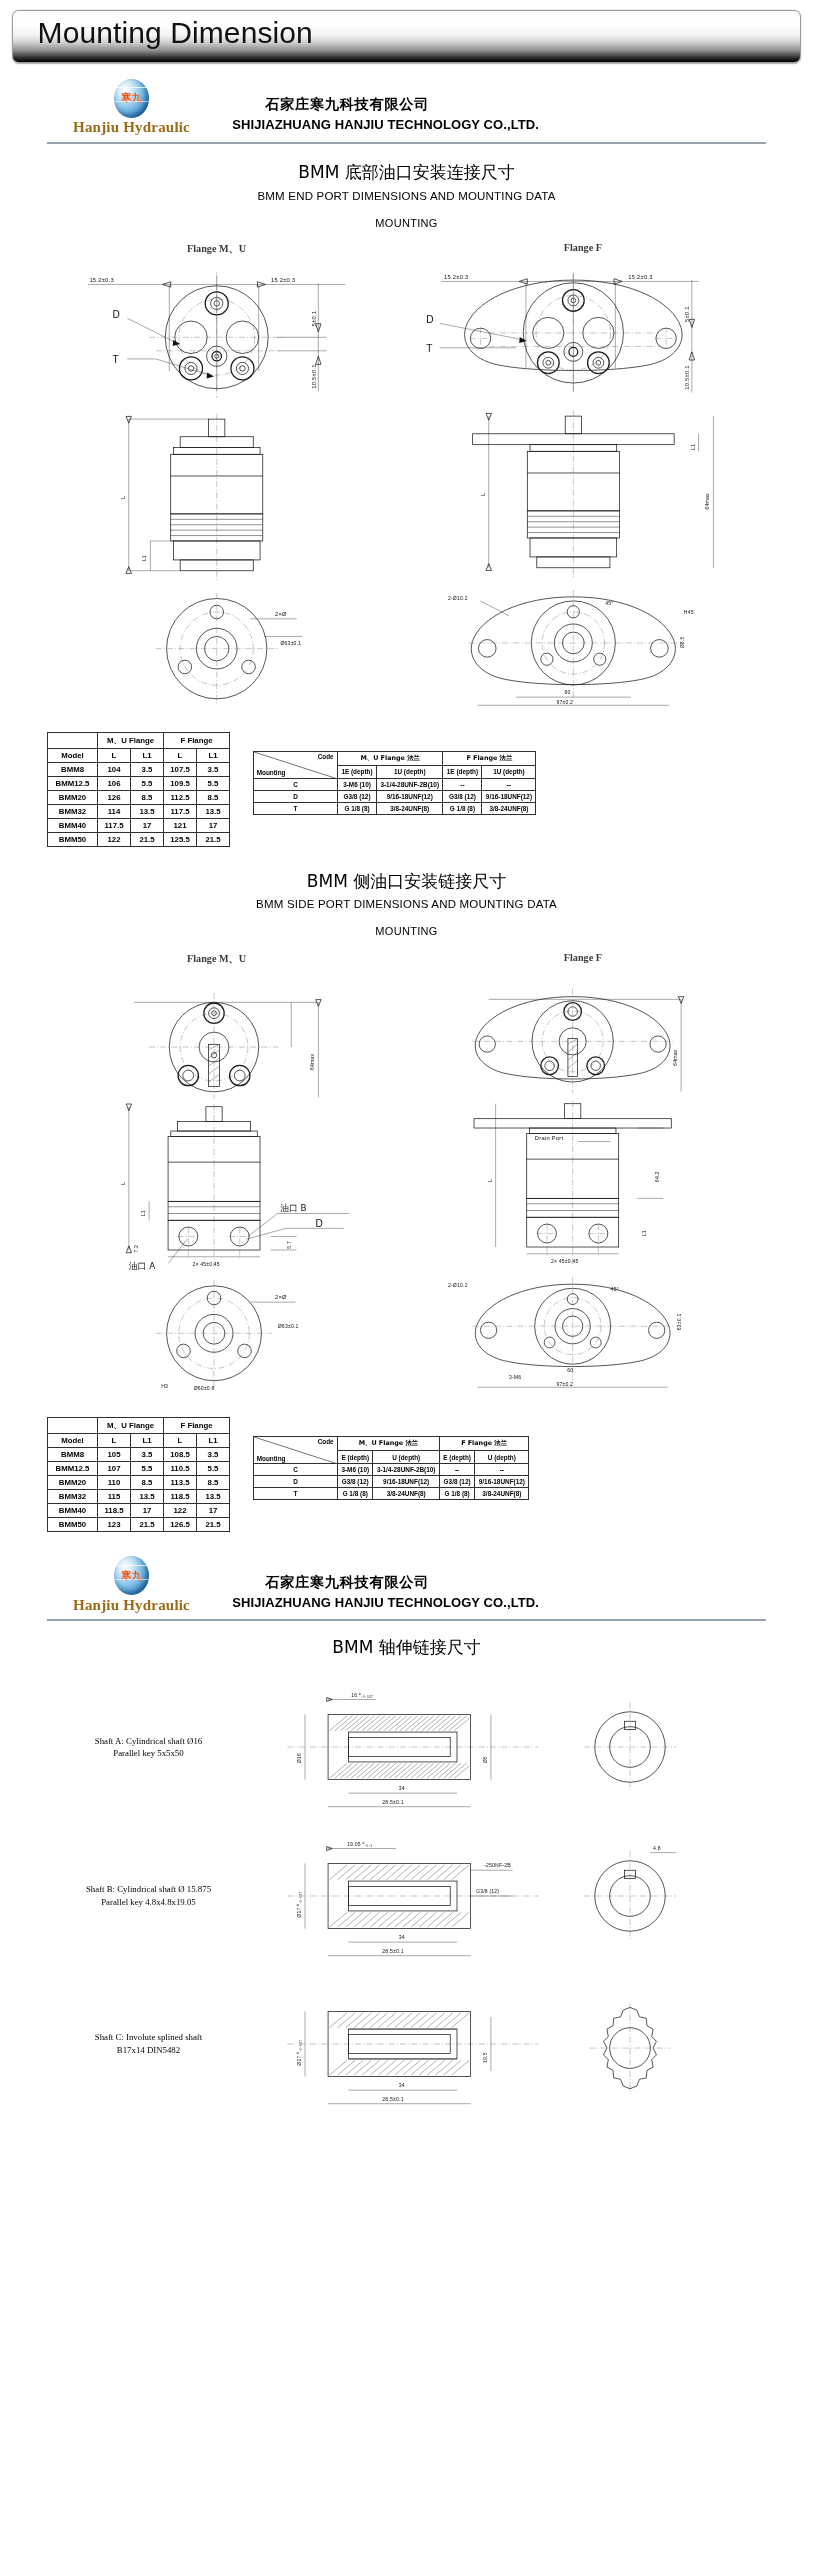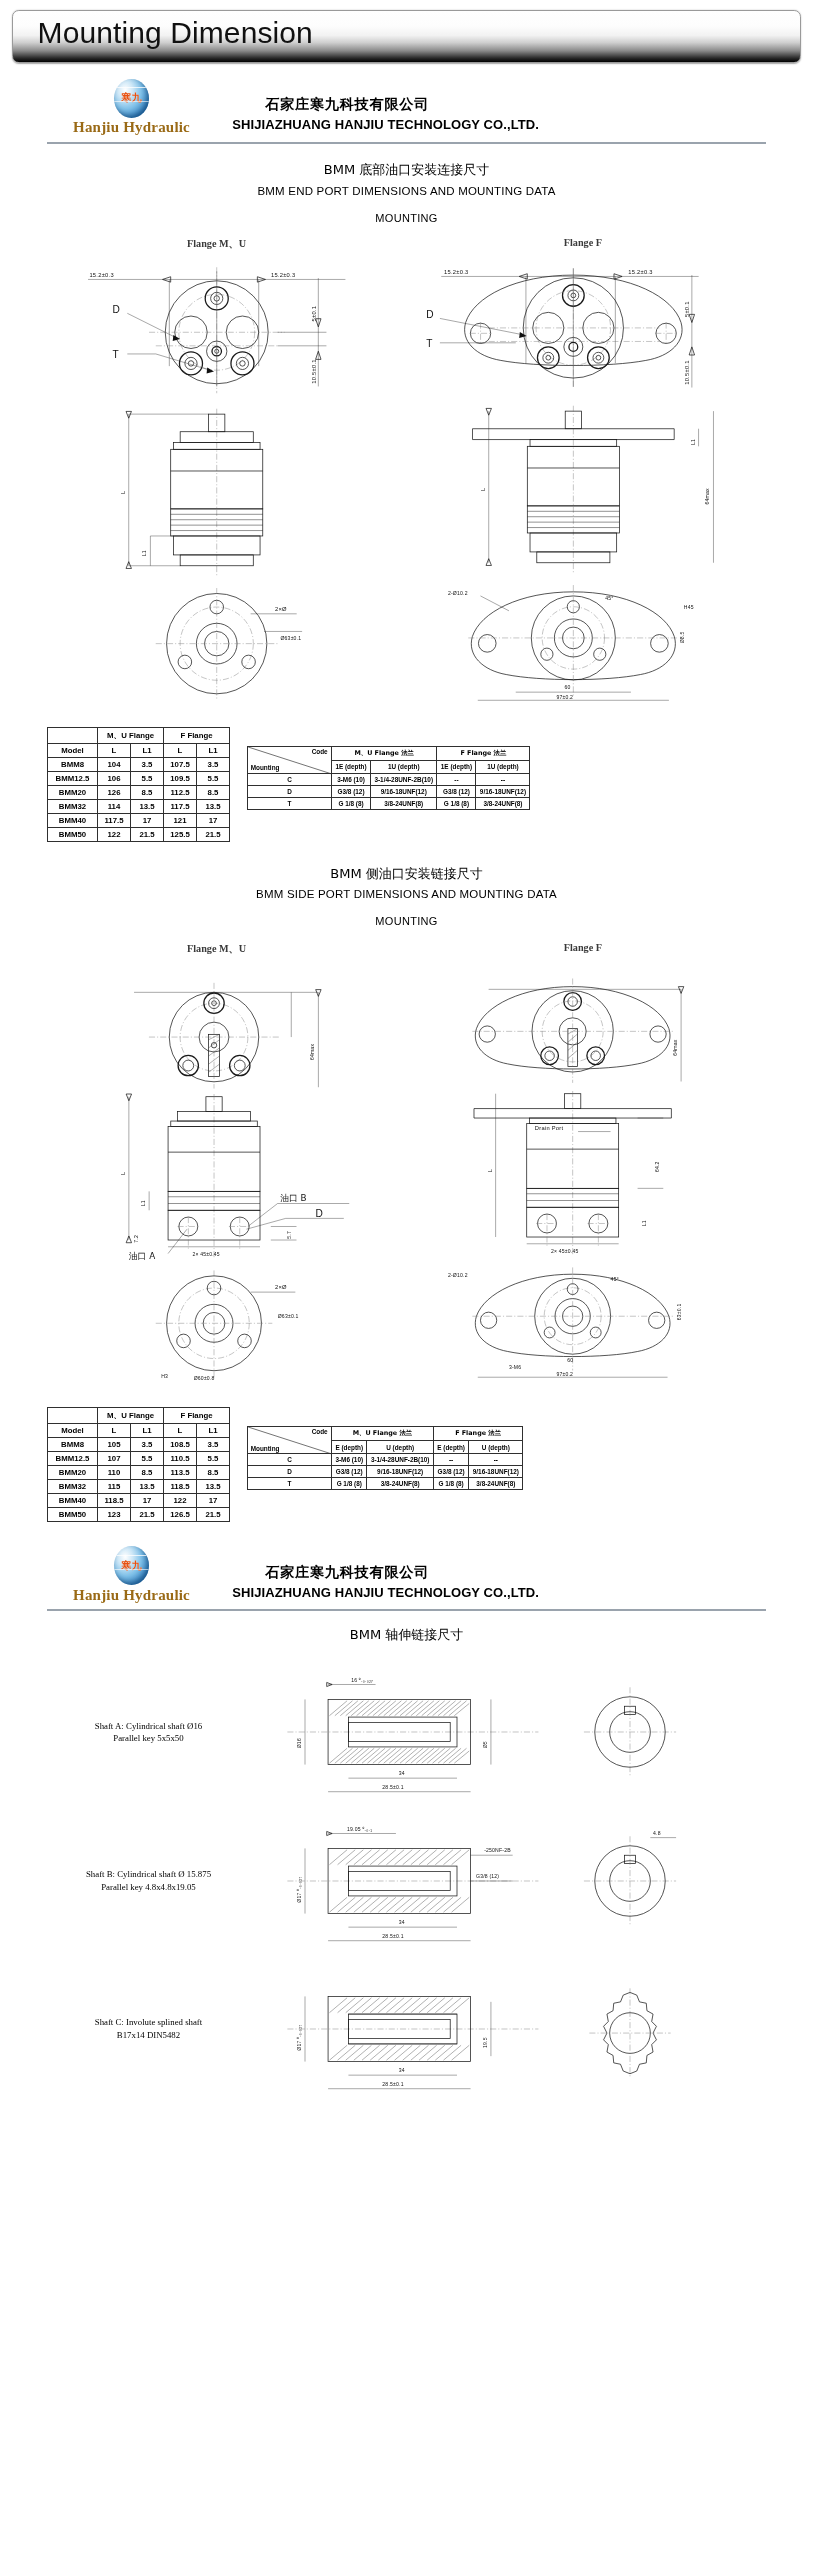--- a/index.html
+++ b/index.html
@@ -70,21 +70,21 @@
   .co-cn {
     font-family:"DejaVu Sans", sans-serif;
     font-size:14.2px; font-weight:600; letter-spacing:0.7px;
     margin-bottom:2.7px; padding-left:33px;
   }
   .co-en { font-size:13px; font-weight:700; letter-spacing:0.1px; }
   .rule { height:2px; background:#9aa3ad; margin:5.4px 0 0 0; }
 
   
   .sec-titles { text-align:center; margin:17.6px 0 2.7px 0; }
-  .t-cn { font-family:"DejaVu Sans", sans-serif; font-size:13px; margin-bottom:5.4px; }
+  .t-cn { font-family:"DejaVu Sans", sans-serif; font-size:17px; margin-bottom:5.4px; }
   .t-en { font-size:11.5px; letter-spacing:0.2px; }
   .t-mount { font-size:11px; margin-top:15px; letter-spacing:0.3px; }
 
   
   .flange-label {
     font-family:"Liberation Serif", serif;
     font-weight:700; font-size:10.2px; color:#3a3a3a;
     text-align:center;
   }
   .dwg { position:relative; }
@@ -96,21 +96,21 @@
           stroke-dasharray:9 3 1.6 3; }
   .dim  { stroke:#2b2b2b; stroke-width:.6; fill:none; }
   .hatch{ stroke:#2b2b2b; stroke-width:.55; fill:none; }
   text  { font-family:"Liberation Sans", sans-serif; fill:#111; }
   .dt   { font-size:8.5px; letter-spacing:.4px; }
   .dt-s { font-size:7.5px; letter-spacing:.3px; }
   .lt   { font-size:15px; }
   .lt-cn{ font-size:13px; font-family:"DejaVu Sans", sans-serif; }
 
   
-  .tables-row { display:flex; align-items:flex-start; gap:17px; margin-top:20.3px; }
+  .tables-row { display:flex; align-items:flex-start; gap:23px; margin-top:20.3px; }
   table { border-collapse:collapse; }
   .tbl-dim { font-size:7.8px; }
   .tbl-dim th, .tbl-dim td {
     border:0.7px solid #2f2f2f; padding:2px 2.7px;
     text-align:center; font-weight:700; white-space:nowrap;
   }
   .tbl-dim th { font-weight:700; }
   .tbl-dim .c-model { width:50px; }
   .tbl-dim .c-v { width:33px; }
   .tbl-dim .blank { border:0.7px solid #2f2f2f; }

